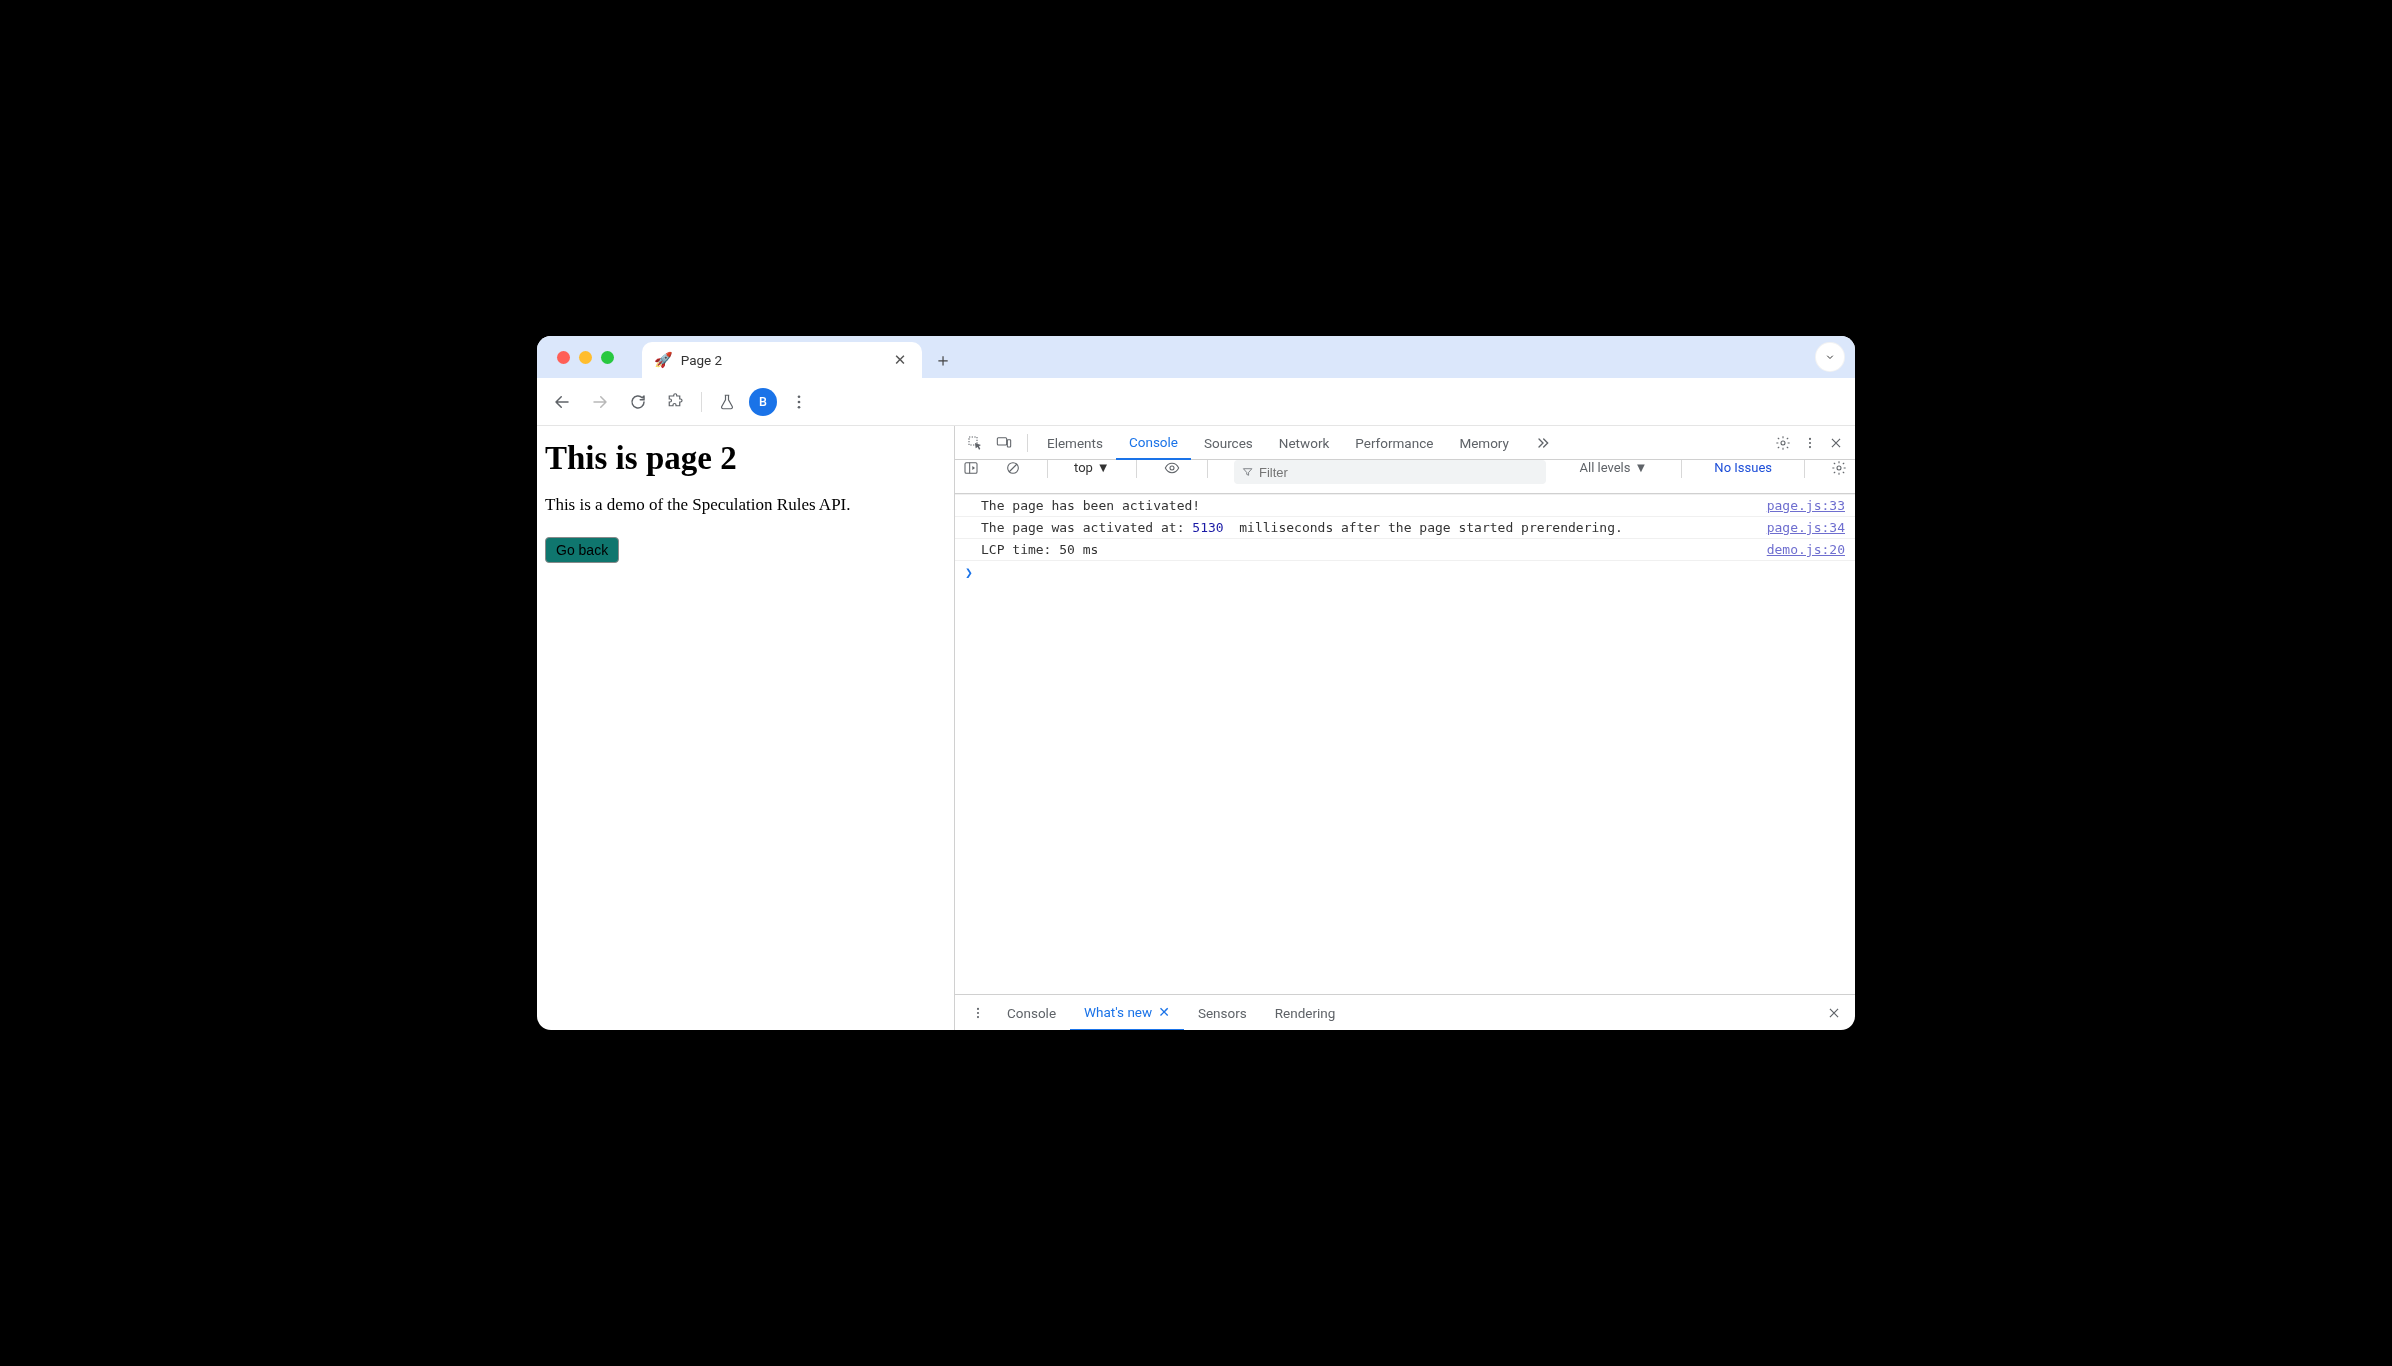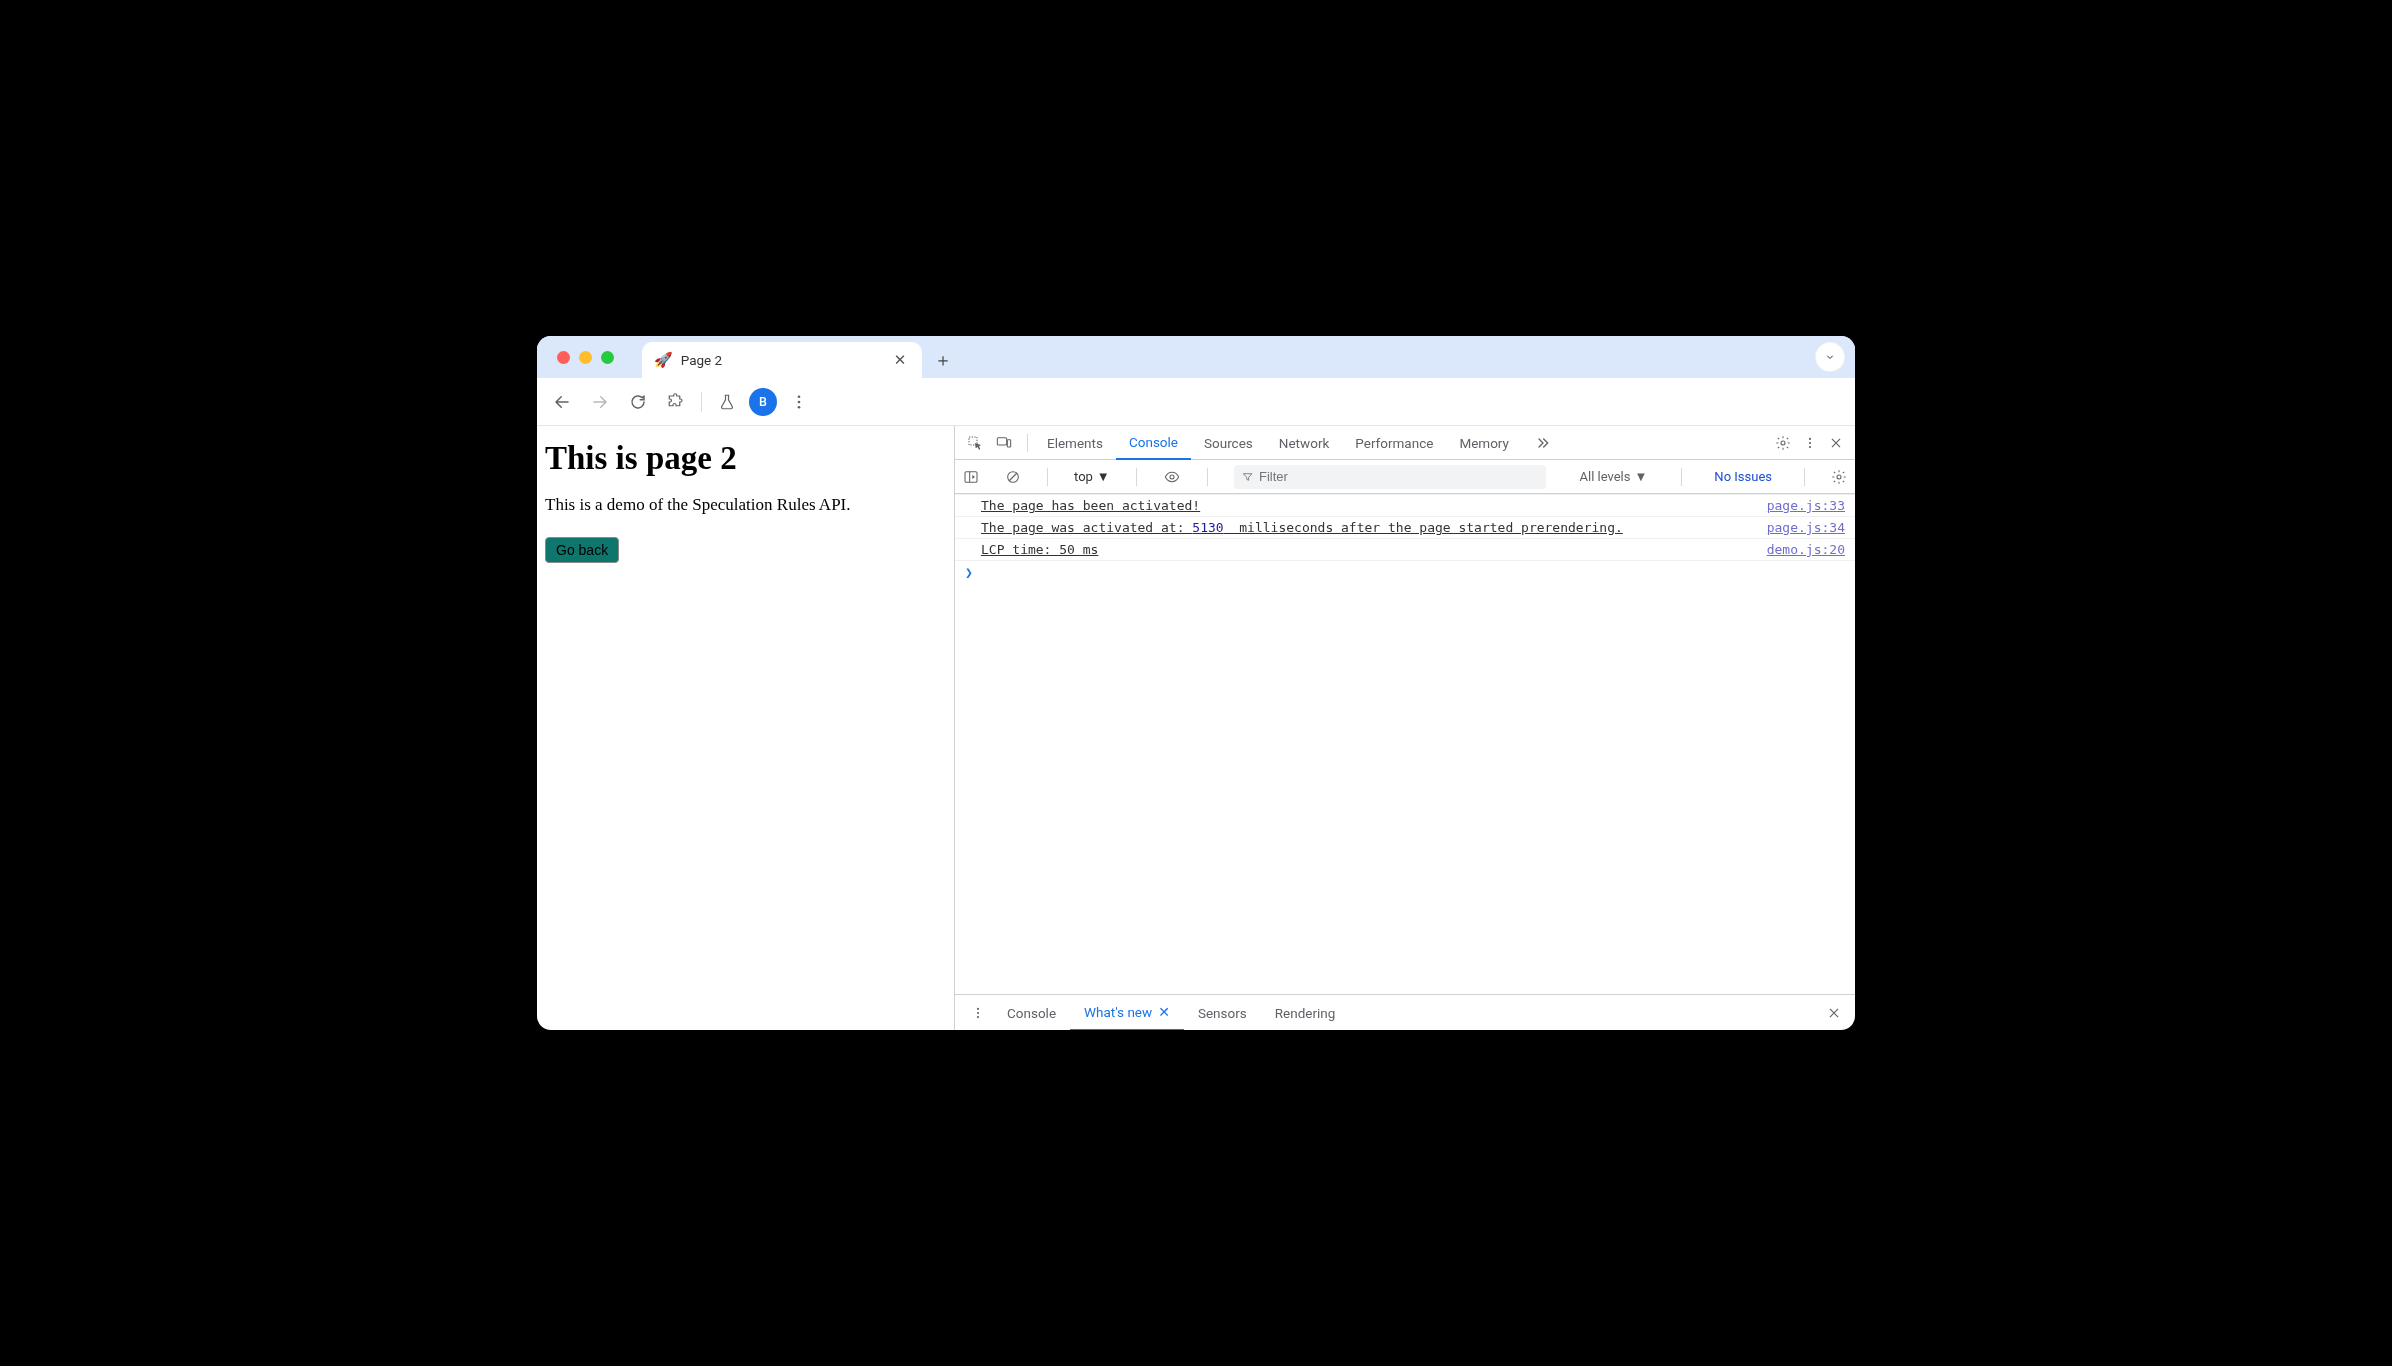--- a/index.html
+++ b/index.html
@@ -102,36 +102,36 @@
     padding:0 4px; gap:0;
   }
   .dt-tabs .lead { display:flex; gap:12px; padding:0 8px; align-items:center; color:#5f6368;}
   .dt-tabs .sep { width:1px; height:18px; background:#d8d8d8; margin:0 6px; }
   .dt-tab { padding: 0 13px; height:34px; display:flex; align-items:center; color:#5f6368; cursor:pointer; font-size:13.5px;}
   .dt-tab.active { color:#1a73e8; border-bottom:2px solid #1a73e8; height:34px;}
   .dt-tabs .tail { margin-left:auto; display:flex; gap:12px; padding-right:8px; color:#5f6368; align-items:center;}
   .dt-tabs .tail .ic { cursor:pointer; }
   
   .con-toolbar {
-    height:34px; border-bottom:1px solid #d0d0d0; display:flex; align-items:center;
+    height:34px; border-bottom:1px solid #d0d0d0; display:flex; align-items:flex-start;
     padding:0 8px; gap:26px; color:#5f6368;
   }
   .con-toolbar .sep { width:1px; height:18px; background:#d8d8d8; }
   .context-sel { display:flex; align-items:center; gap:4px; font-size:13px; color:#333; cursor:pointer;}
   .filter-box {
     flex:1; height:24px; background:#f1f3f4; border-radius:4px; display:flex; align-items:center; padding:0 8px; gap:6px;
   }
   .filter-box input { border:none; background:transparent; outline:none; width:100%; font-size:13px;}
   .levels { display:flex; align-items:center; gap:4px; padding:0 8px; cursor:pointer;}
   .noissues { padding:0 6px; color:#1d4ed8; }
   
   .con-body { flex:1; overflow:auto; font-family: Menlo, Consolas, monospace; font-size:13px;}
   .con-row { display:flex; align-items:flex-start; padding:3px 10px 3px 26px; border-bottom:1px solid #f0f0f0; }
   .con-row:first-child { border-top:1px solid #f0f0f0; }
-  .con-msg { flex:1; white-space:pre;text-decoration:underline; }
+  .con-msg { flex:1; white-space:pre; }
   .con-src { color:#6e6ecf; text-decoration:underline; cursor:pointer; padding-left:10px;}
   .con-num { color:#1a1aa6; }
   .prompt { padding:4px 10px; color:#1a73e8; font-family: Menlo, monospace;}
   
   .drawer {
     height:36px; border-top:1px solid #d0d0d0; display:flex; align-items:center; padding:0 8px; gap:0;
     color:#5f6368;
   }
   .drawer .dr-tab { padding:0 14px; height:36px; display:flex; align-items:center; gap:6px; cursor:pointer; font-size:13.5px;}
   .drawer .dr-tab.active { color:#1a73e8; border-bottom:2px solid #1a73e8;}

